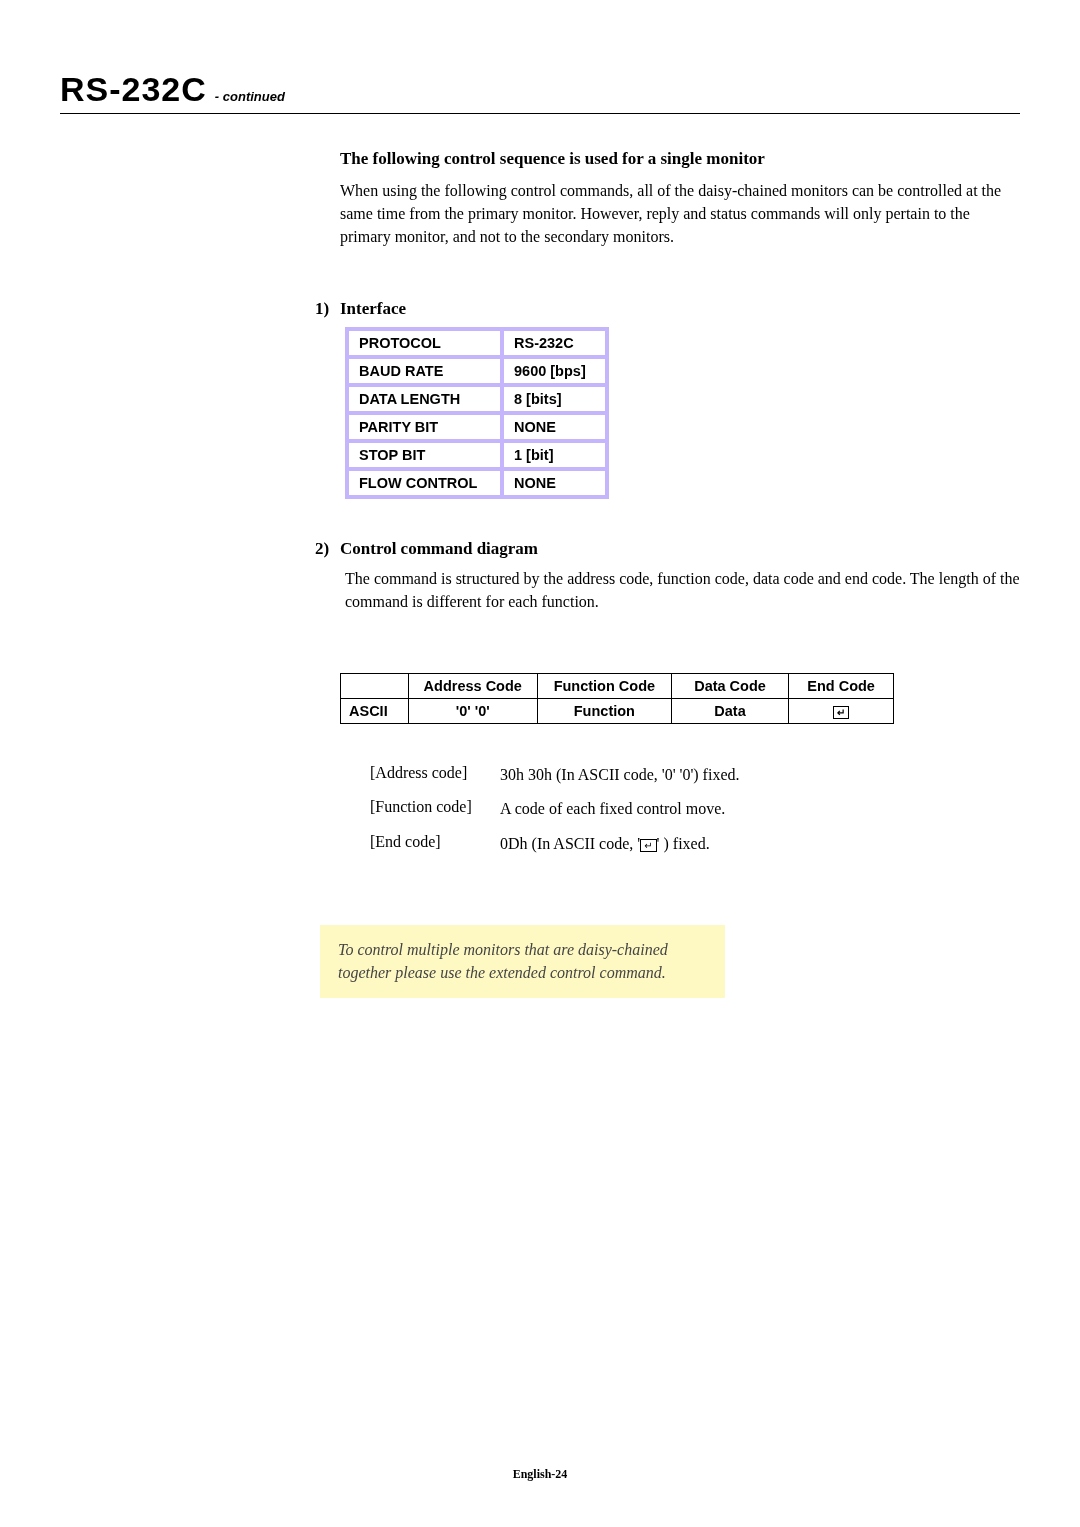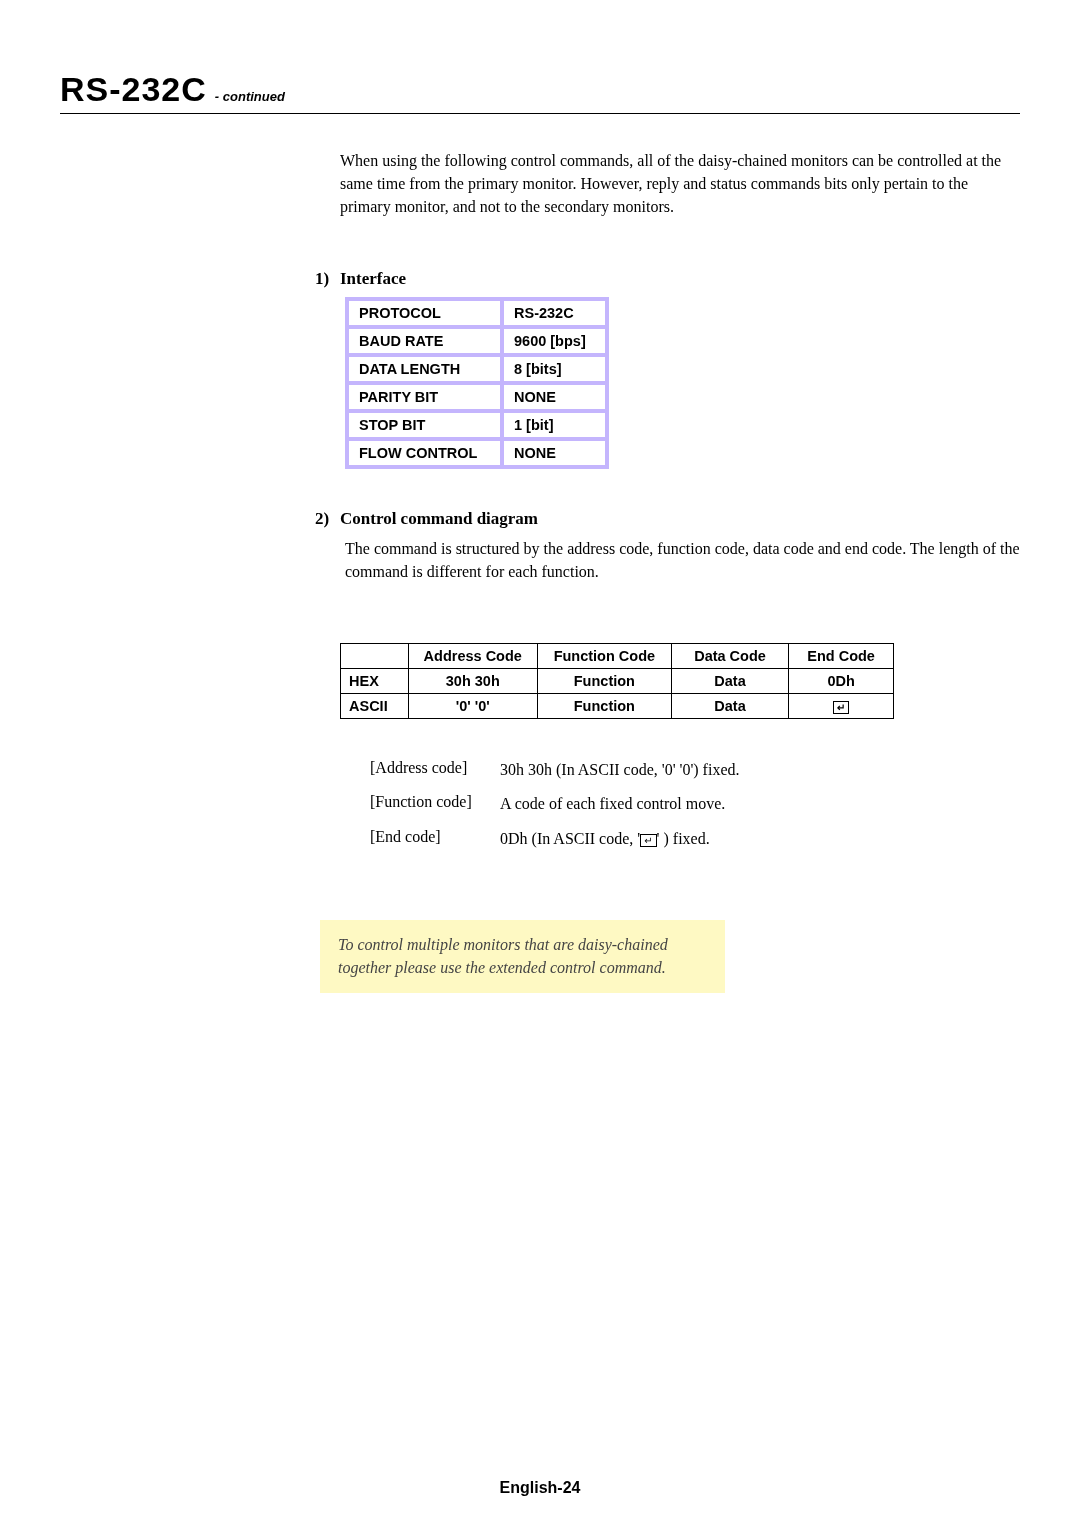--- a/index.html
+++ b/index.html
@@ -171,27 +171,27 @@
       width: 405px;
       font-style: italic;
       font-size: 16px;
       line-height: 1.4;
       color: #444;
       margin-left: -20px;
     }
     
     .page-footer {
       position: absolute;
-      bottom: 30px;
+      bottom: 45px;
       left: 0;
       right: 0;
       text-align: center;
-      font-family: Liberation Sans, sans-serif;
-      font-weight: bold;
-      font-size: 16px;
+      font-family: Liberation Serif, serif;
+      font-weight: bold;
+      font-size: 12px;
     }
     
     .return-icon {
       display: inline-block;
       font-family: Arial, sans-serif;
       border: 1px solid #000;
       font-size: 10px;
       padding: 0 3px;
       line-height: 1.1;
       vertical-align: middle;
@@ -200,21 +200,22 @@
 </head>
 <body>
 
 <div class="header-section">
   <span class="main-title">RS-232C</span>
   <span class="continued">- continued</span>
 </div>
 
 <div class="content">
 
-  <div class="paragraph">When using the following control commands, all of the daisy-chained monitors can be controlled at the same time from the primary monitor. However, reply and status commands bits only pertain to the primary monitor, and not to the secondary monitors.</div>
+  <div class="section-heading">The following control sequence is used for a single monitor</div>
+  <div class="paragraph">When using the following control commands, all of the daisy-chained monitors can be controlled at the same time from the primary monitor. However, reply and status commands will only pertain to the primary monitor, and not to the secondary monitors.</div>
 
   <div class="numbered-section">
     <span class="section-number">1)</span>
     <span class="section-title">Interface</span>
   </div>
 
   <table class="interface-table">
     <tbody>
         <tr>
       <td>PROTOCOL</td>
@@ -251,27 +252,20 @@
   <div class="command-desc">The command is structured by the address code, function code, data code and end code. The length of the command is different for each function.</div>
 
   <table class="command-table">
     <tbody>
         <tr>
       <th></th>
       <th>Address Code</th>
       <th>Function Code</th>
       <th>Data Code</th>
       <th>End Code</th>
-    </tr>
-    <tr>
-      <td>HEX</td>
-      <td>30h 30h</td>
-      <td>Function</td>
-      <td>Data</td>
-      <td>0Dh</td>
     </tr>
     <tr>
       <td>ASCII</td>
       <td>'0' '0'</td>
       <td>Function</td>
       <td>Data</td>
       <td><span class="return-icon">↵</span></td>
     </tr>
   </tbody>
     </table>

